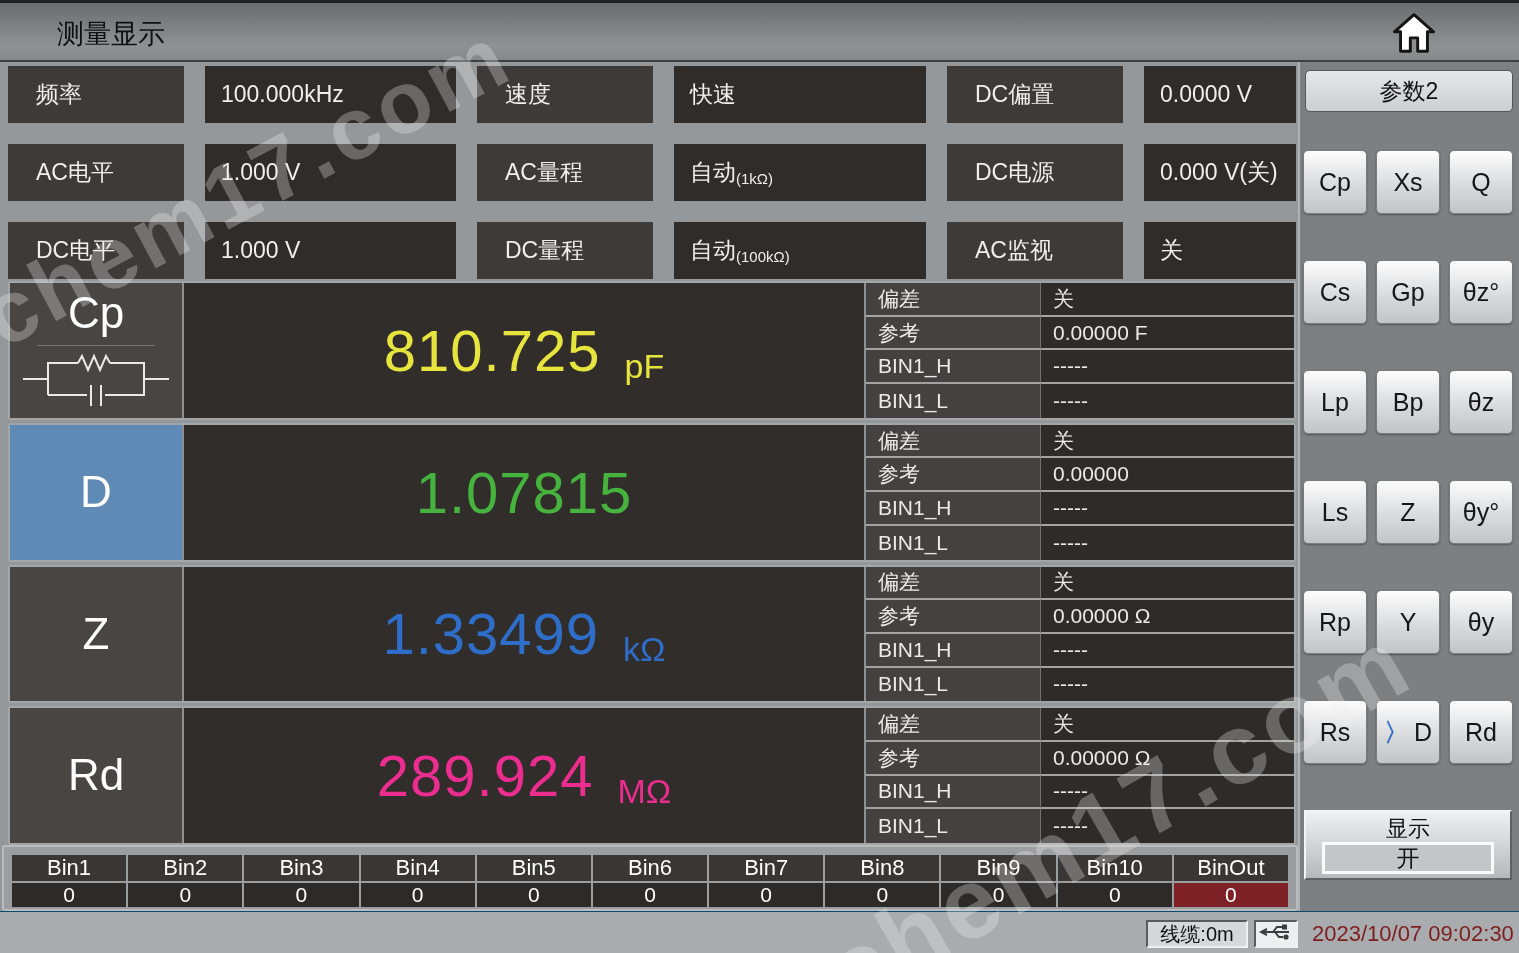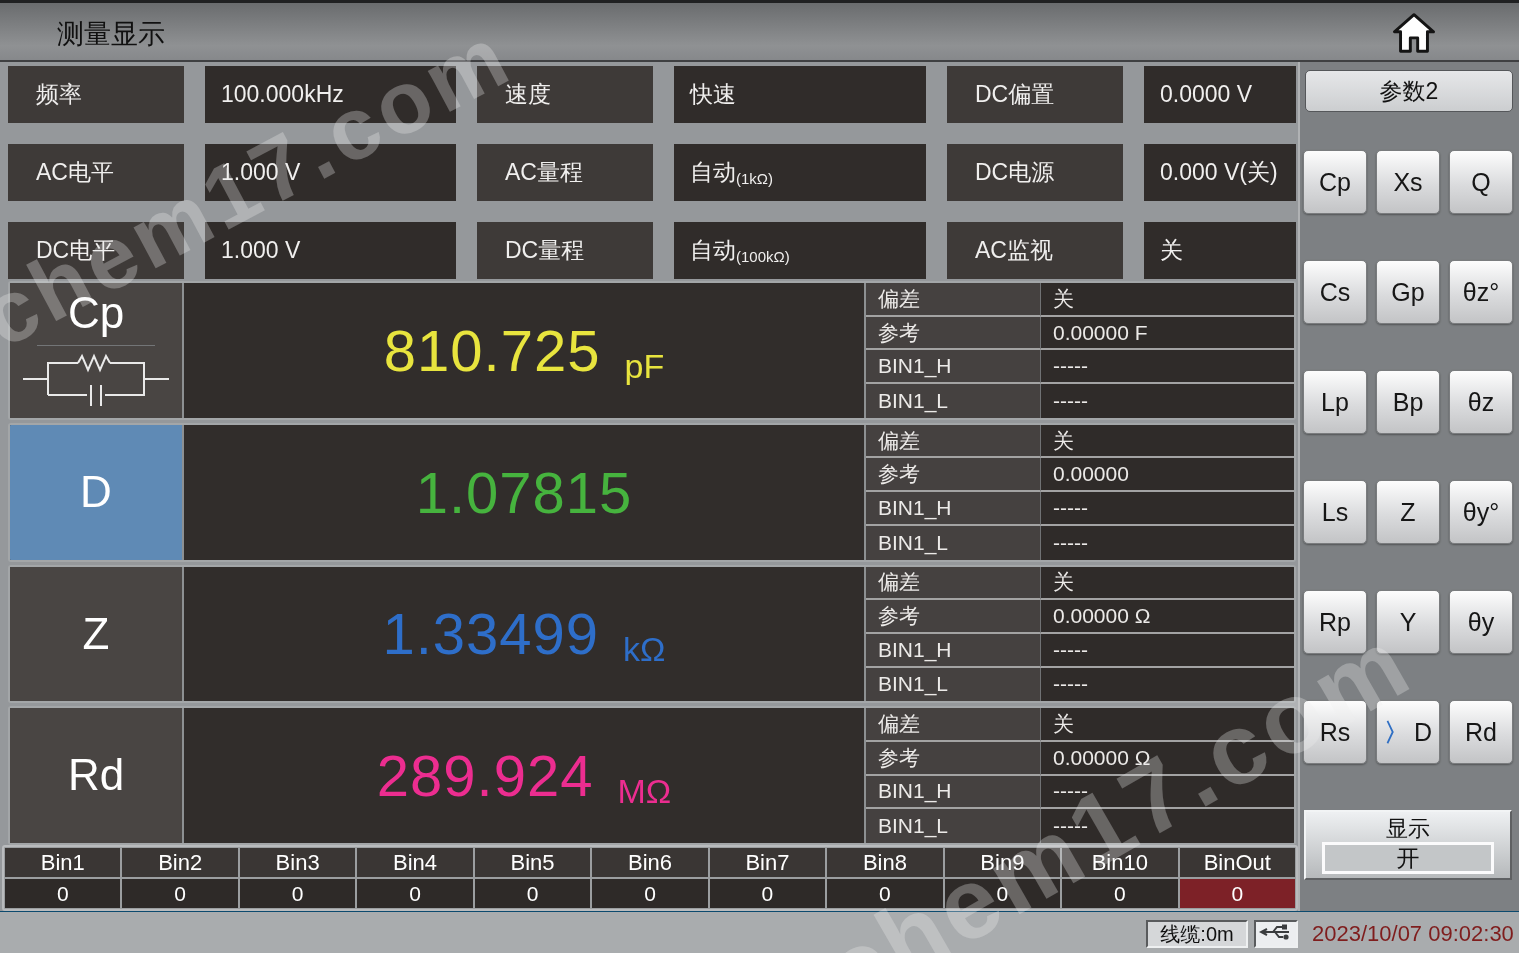--- a/index.html
+++ b/index.html
@@ -39,21 +39,21 @@
   .c-cp{color:#e8e43e;} .c-d{color:#46b33e;} .c-z{color:#2e6ec9;} .c-rd{color:#ec2d90;}
   .minfo{width:428px;display:grid;grid-template-columns:174px 1fr;grid-auto-rows:1fr;border-left:2px solid #8d9092;font-size:21px;color:#eceae8;}
   .minfo>div{display:flex;align-items:center;padding-left:12px;border-bottom:2px solid #a3a3a3;box-sizing:border-box;}
   .minfo>div:nth-child(7),.minfo>div:nth-child(8){border-bottom:none;}
   .minfo .il{background:#454140;}
   .minfo .iv{background:#2f2b29;border-left:1px solid #707274;}
   
   .bin-strip{
     position:absolute;left:2px;top:845px;width:1296px;height:66px;box-sizing:border-box;
     background:#9b9ea0;border:2px solid #b9bbbd;border-radius:3px;
-    display:grid;grid-template-columns:repeat(11,1fr);gap:2px;padding:1px;
+    display:grid;grid-template-columns:repeat(11,1fr);gap:2px;padding:8px;
   }
   .bin{display:flex;flex-direction:column;gap:2px;}
   .bin .bh{flex:1;background:#3a3634;color:#fff;font-size:22px;display:flex;align-items:center;justify-content:center;}
   .bin .bv{flex:1;background:#2e2a28;color:#fff;font-size:21px;display:flex;align-items:center;justify-content:center;}
   .bin.alert .bv{background:#7d2127;}
   
   .sidebar{position:absolute;left:1298px;top:62px;width:221px;height:849px;background:#7d8083;border-left:2px solid #b0b2b4;box-sizing:border-box;padding-left:6px;}
   .param2-btn{
     position:absolute;left:5px;top:8px;width:206px;height:40px;
     background:linear-gradient(#e6e7e9,#ccced0);border:1px solid #55575a;border-radius:5px;

